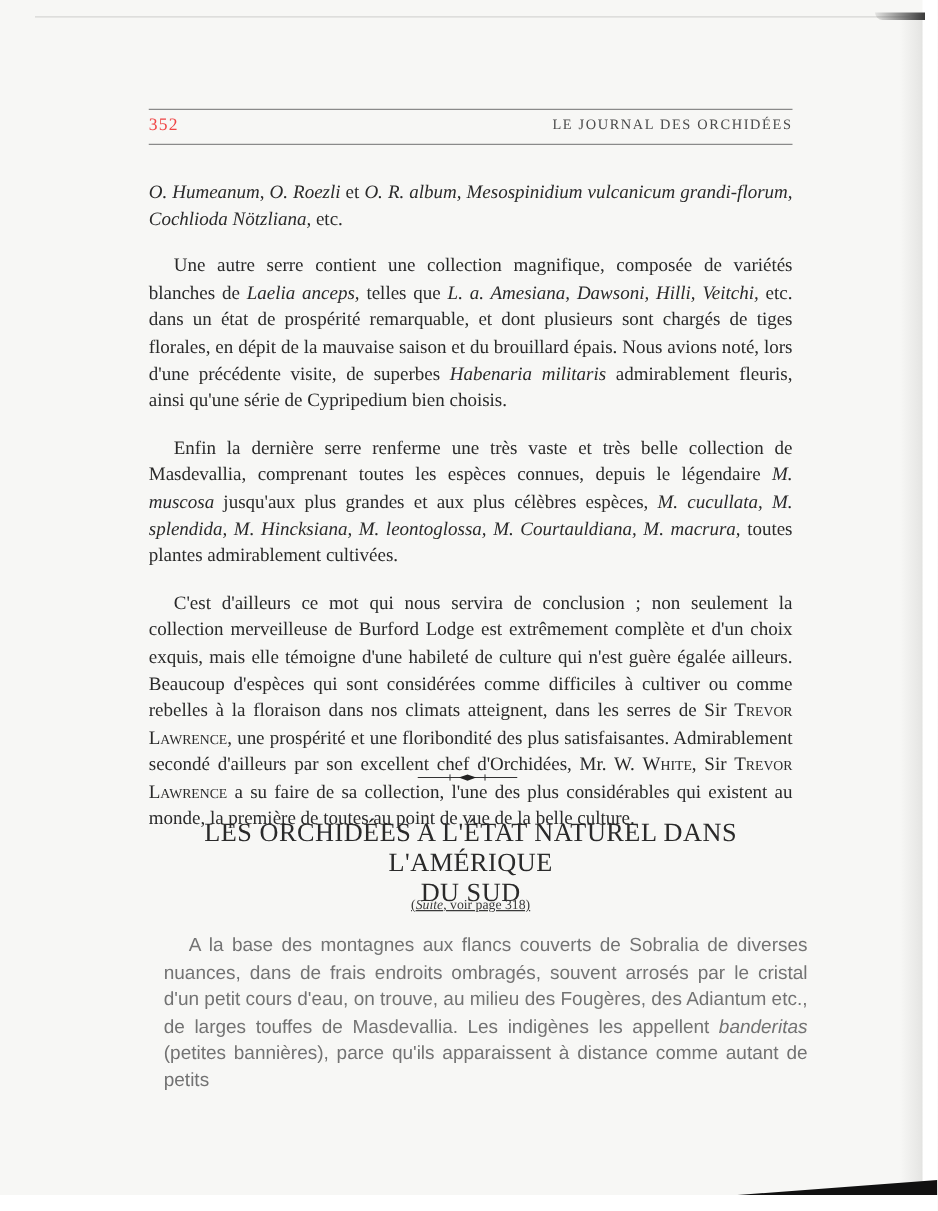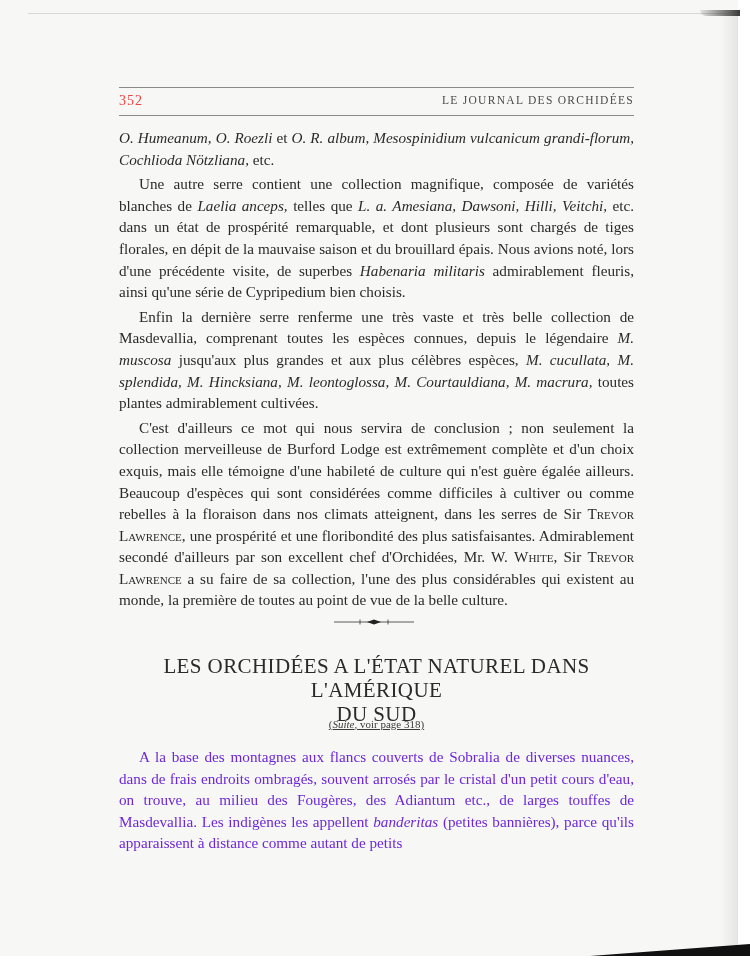--- a/index.html
+++ b/index.html
@@ -111,21 +111,21 @@
       top: 127px;
       left: 0;
       width: 515px;
       font-family: "Liberation Serif", serif;
       font-size: 15.2px;
       line-height: 21.6px;
       text-align: justify;
       color: #2a2a2a;
     }
     .body p {
-      margin: 0 0 3px 0;
+      margin: 16px 0 3px 0;
       text-indent: 20px;
       text-align-last: left;
     }
     .body p.noindent {
       text-indent: 0;
     }
     .body i {
       font-style: italic;
     }
     .sc {
@@ -157,27 +157,27 @@
       width: 515px;
       text-align: center;
       font-family: "Liberation Serif", serif;
       font-size: 11px;
       color: #3a3a3a;
       text-decoration: underline;
     }
     .section-body {
       position: absolute;
       top: 746px;
-      left: 0;
-      width: 515px;
-      font-family: Liberation Serif, serif;
+      left: 12px;
+      width: 515px;
+      font-family: Liberation Sans, sans-serif;
       font-size: 15.2px;
       line-height: 21.6px;
       text-align: justify;
-      color: #6d28d9;
+      color: #737373;
     }
     .section-body p {
       margin: 0;
       text-indent: 20px;
     }
   </style>
 </head>
 <body>
 
 <div class="scan">

